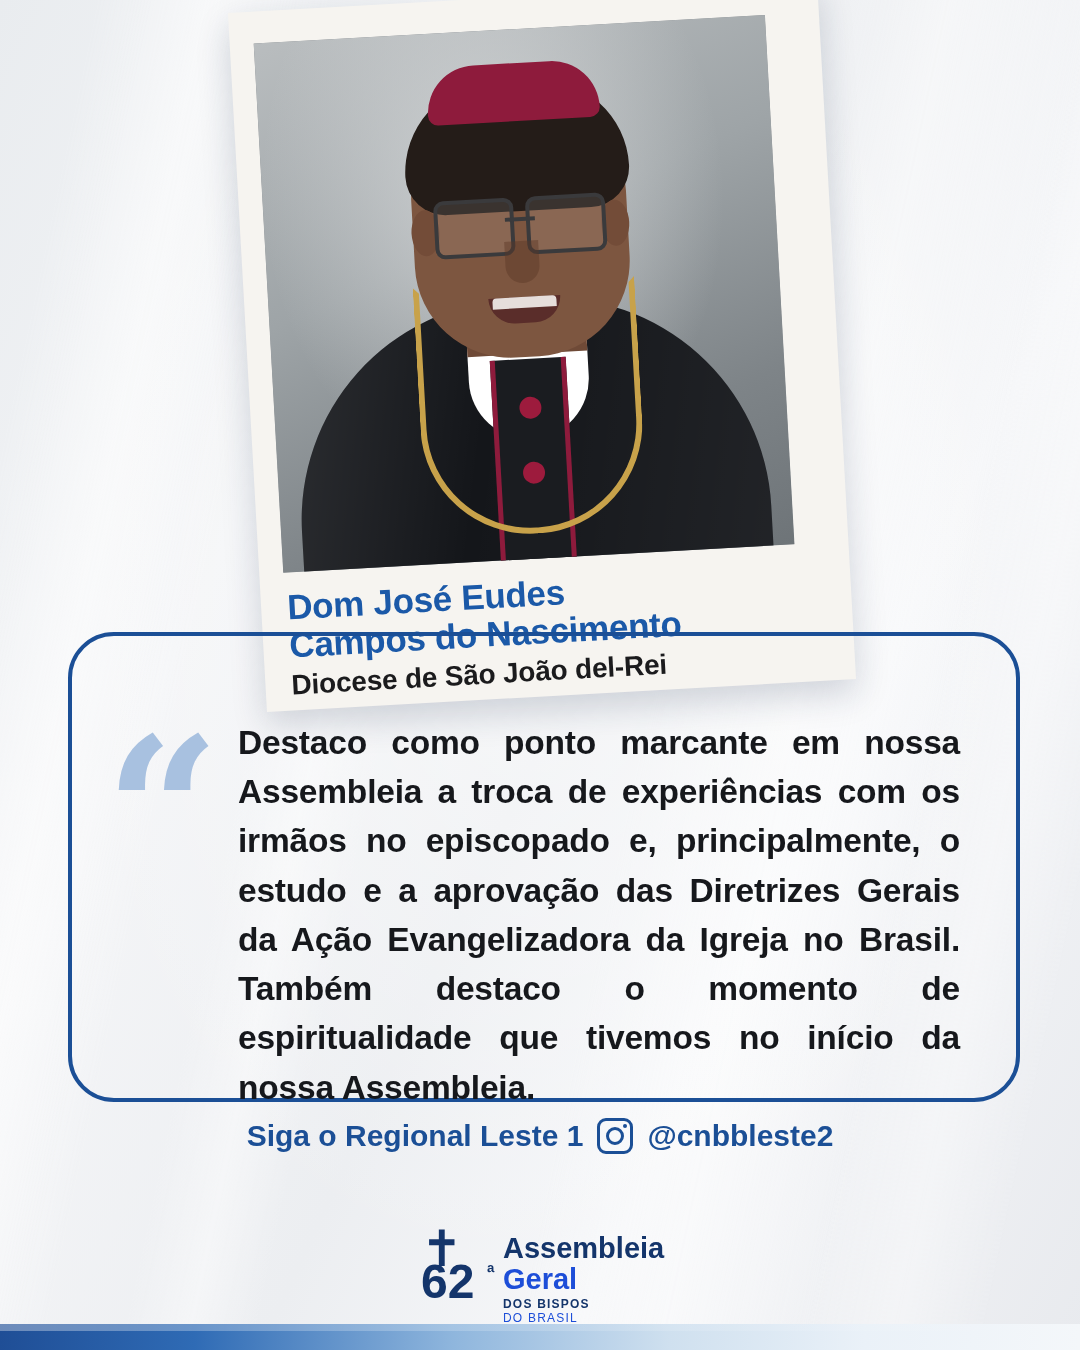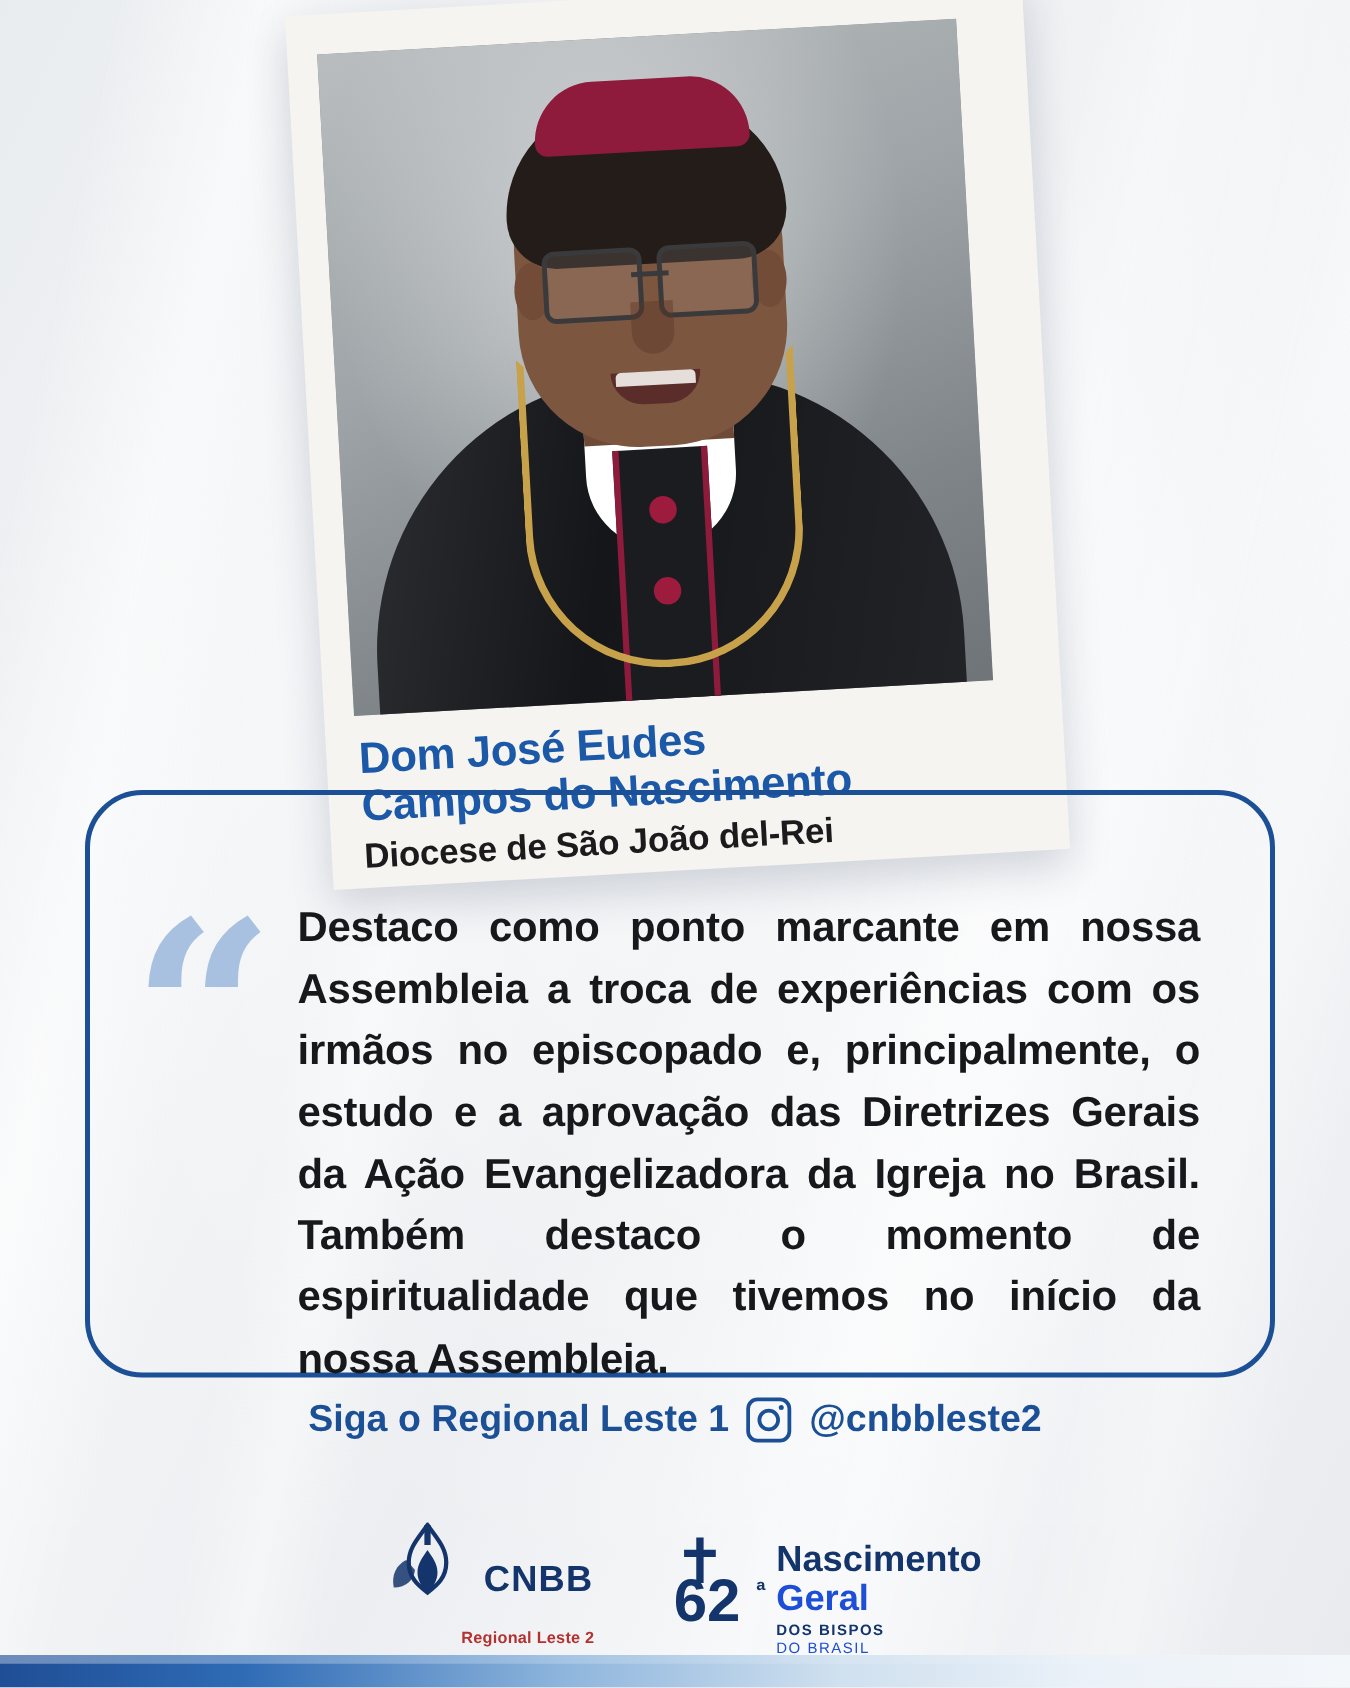--- a/index.html
+++ b/index.html
@@ -409,36 +409,26 @@
 <div class="quote-text">Destaco como ponto marcante em nossa Assembleia a troca de experiências com os irmãos no episcopado e, principalmente, o estudo e a aprovação das Diretrizes Gerais da Ação Evangelizadora da Igreja no Brasil. Também destaco o momento de espiritualidade que tivemos no início da nossa Assembleia.</div>
 
 <div class="follow">
   <span>Siga o Regional Leste 1</span>
   <span class="ig-icon"></span>
   <span class="handle">@cnbbleste2</span>
 </div>
 
 <div class="logos">
 
-  <div class="cnbb-logo">
-    <svg class="cnbb-mark" viewBox="0 0 74 74">
-      <path d="M37 2 C30 12 22 20 22 32 C22 44 29 50 37 56 C45 50 52 44 52 32 C52 20 44 12 37 2 Z" fill="none" stroke="#14356b" stroke-width="3.4"></path>
-      <path d="M37 22 C33 28 29 33 29 40 C29 47 33 52 37 56 C41 52 45 47 45 40 C45 33 41 28 37 22 Z" fill="#14356b"></path>
-      <path d="M20 30 C12 34 8 42 10 52 C20 52 26 46 27 38 Z" fill="#14356b" opacity=".85"></path>
-      <rect x="34.5" y="2" width="5" height="16" fill="#14356b"></rect>
-    </svg>
-    <div class="cnbb-text">CNBB</div>
-    <div class="cnbb-sub">Regional Leste 2</div>
-  </div>
 
   <div class="assembleia-logo">
     <div class="al-cross">✝</div>
     <div class="al-62">62</div>
     <div class="al-ord">ª</div>
-    <div class="al-assembleia">Nascimento</div>
+    <div class="al-assembleia">Assembleia</div>
     <div class="al-geral">Geral</div>
     <div class="al-small1">DOS BISPOS</div>
     <div class="al-small2">DO BRASIL</div>
   </div>
 
 </div>
 
 <div class="bottom-bar"></div>
 
 </body></html>

